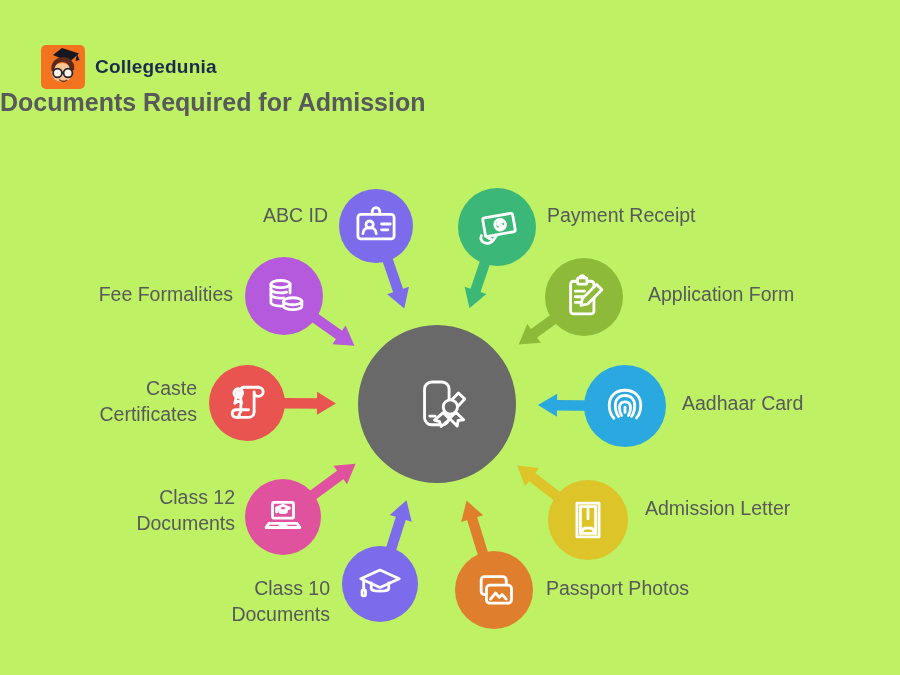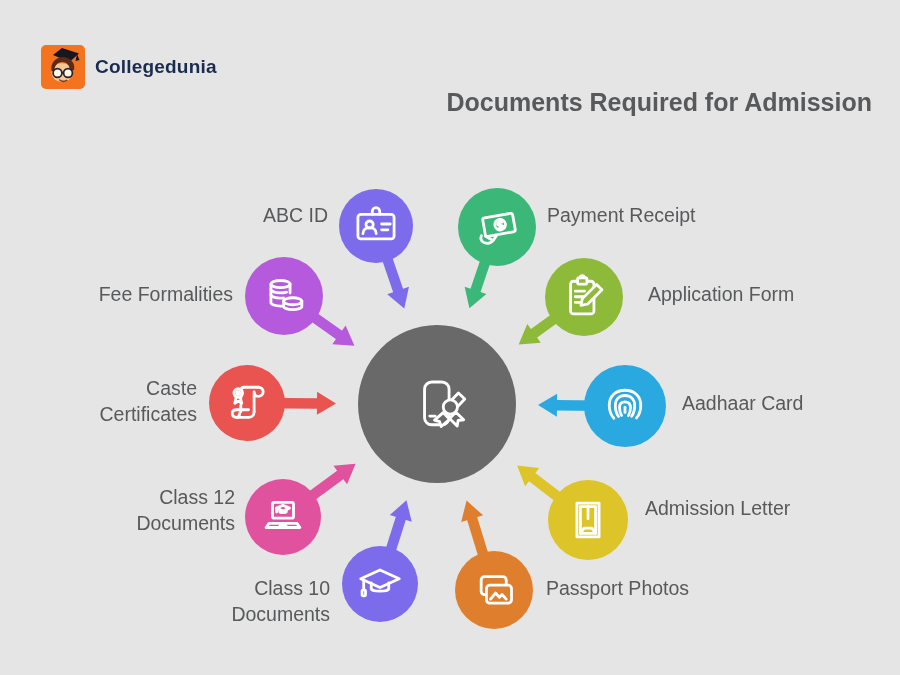--- a/index.html
+++ b/index.html
@@ -1,21 +1,21 @@
 <!DOCTYPE html>
 <html><head>
 <meta charset="utf-8">
 <style>
   html,body{margin:0;padding:0;background:#fff;}
-  .canvas{position:relative;width:900px;height:675px;background:#e5e5e5;overflow:hidden;
+  .canvas{position:relative;width:900px;height:675px;background:#bef264;overflow:hidden;
           font-family:"Liberation Sans",sans-serif;}
   .brand{position:absolute;left:41px;top:45px;display:flex;align-items:center;gap:10px;}
   .brand-logo{width:44px;height:44px;display:block;}
   .brand-name{font-weight:bold;font-size:19px;color:#1b2b4d;letter-spacing:.2px;}
-  .title{position:absolute;left:0;top:88px;width:872px;text-align:right;
+  .title{position:absolute;left:0;top:88px;width:872px;text-align:left;
          font-weight:bold;font-size:25px;color:#58595b;}
   .diagram{position:absolute;left:0;top:0;}
   .lbl{font-family:"Liberation Sans",sans-serif;font-size:19.5px;fill:#58595b;}
 </style>
 </head>
 <body>
 
 <div class="canvas">
 
   <div class="brand">

